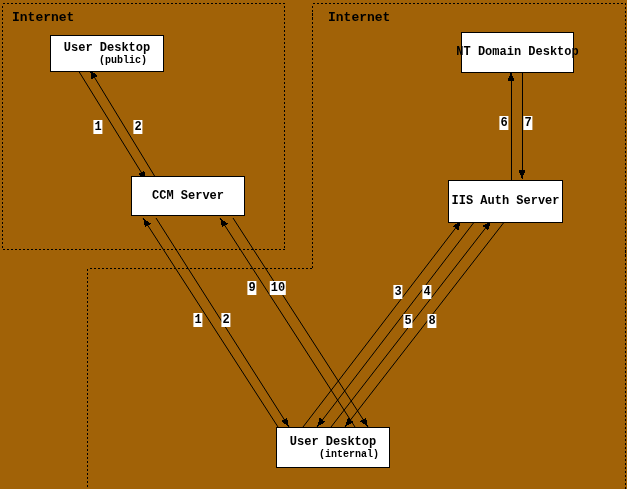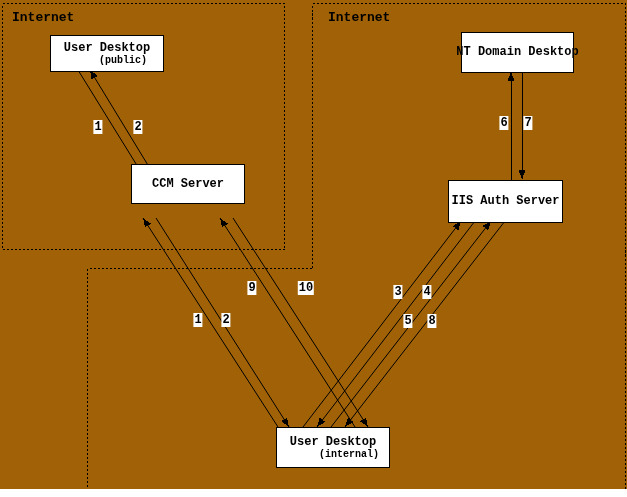--- a/index.html
+++ b/index.html
@@ -50,21 +50,21 @@
   </svg>
 
   <div class="zlabel" style="left:12px;top:10px">Internet</div>
   <div class="zlabel" style="left:328px;top:10px">Internet</div>
 
   <div class="node" style="left:50px;top:35px;width:112px;height:35px">
     <div class="nt">User Desktop</div>
     <div class="ns">(public)</div>
   </div>
 
-  <div class="node" style="left:131px;top:164px;width:112px;height:38px">
+  <div class="node" style="left:131px;top:176px;width:112px;height:38px">
     <div class="nt">CCM Server</div>
   </div>
 
   <div class="node" style="left:461px;top:32px;width:111px;height:39px">
     <div class="nt">NT Domain Desktop</div>
   </div>
 
   <div class="node" style="left:448px;top:180px;width:113px;height:41px">
     <div class="nt">IIS Auth Server</div>
   </div>
@@ -72,21 +72,21 @@
   <div class="node" style="left:276px;top:427px;width:112px;height:39px">
     <div class="nt">User Desktop</div>
     <div class="ns">(internal)</div>
   </div>
 
   <div class="elabel" style="left:98px;top:127px">1</div>
   <div class="elabel" style="left:138px;top:127px">2</div>
   <div class="elabel" style="left:198px;top:320px">1</div>
   <div class="elabel" style="left:226px;top:320px">2</div>
   <div class="elabel" style="left:252px;top:288px">9</div>
-  <div class="elabel" style="left:306px;top:288px">10</div>
+  <div class="elabel" style="left:278px;top:288px">10</div>
   <div class="elabel" style="left:398px;top:292px">3</div>
   <div class="elabel" style="left:427px;top:292px">4</div>
   <div class="elabel" style="left:408px;top:321px">5</div>
   <div class="elabel" style="left:432px;top:321px">8</div>
   <div class="elabel" style="left:504px;top:123px">6</div>
   <div class="elabel" style="left:528px;top:123px">7</div>
 
 </div>
 
 </body></html>

